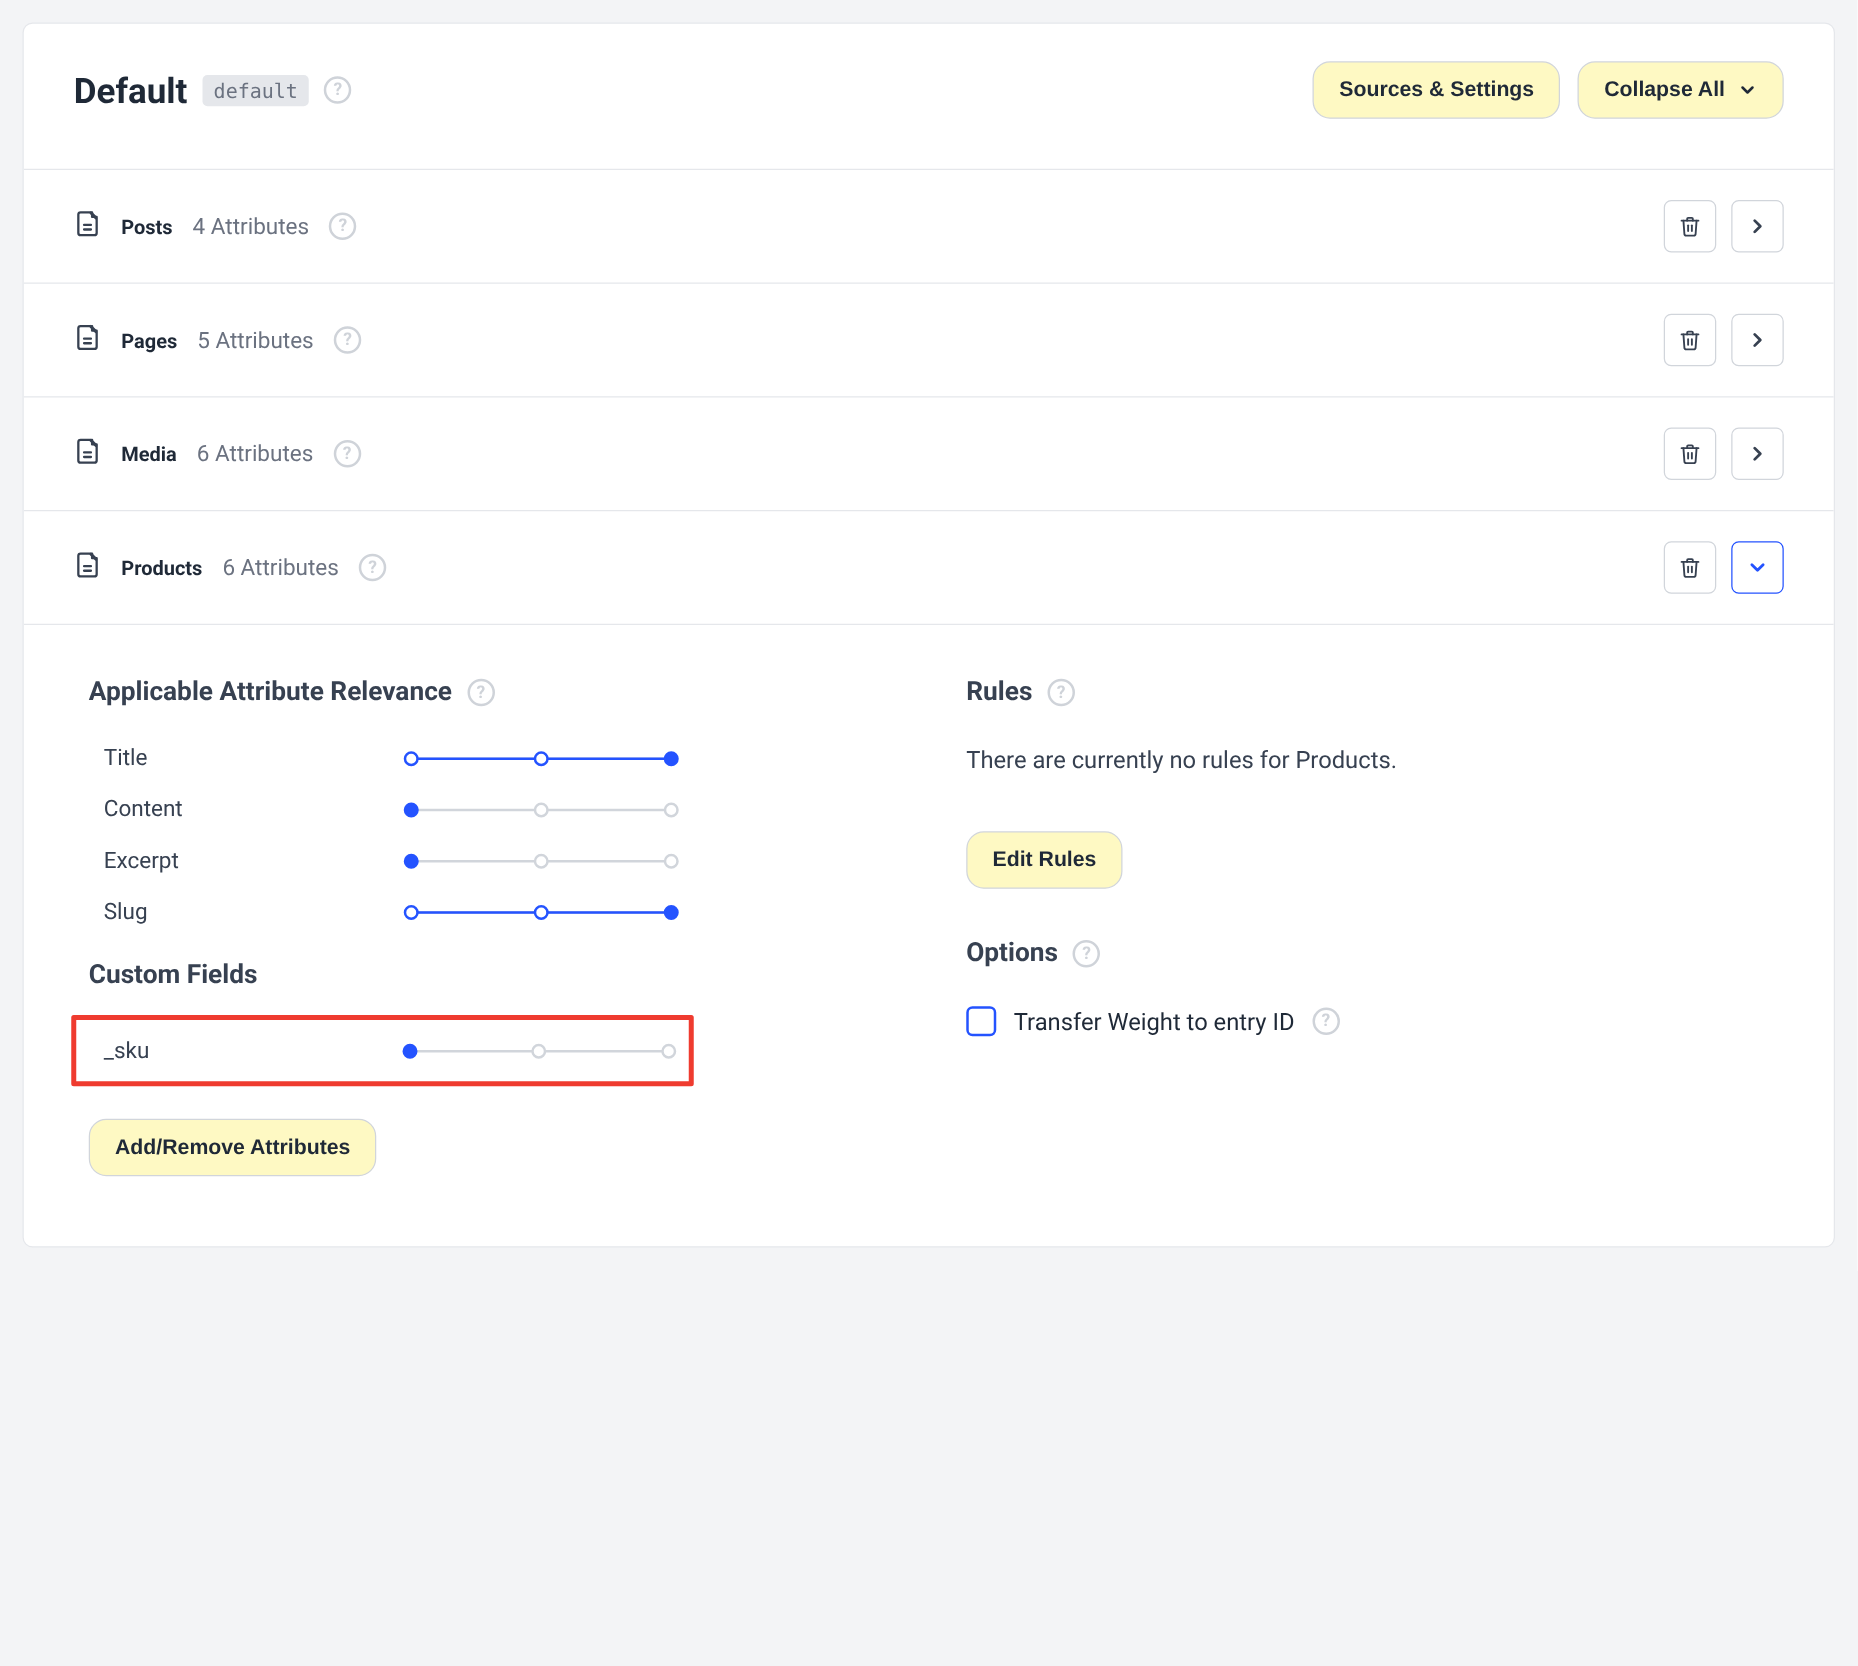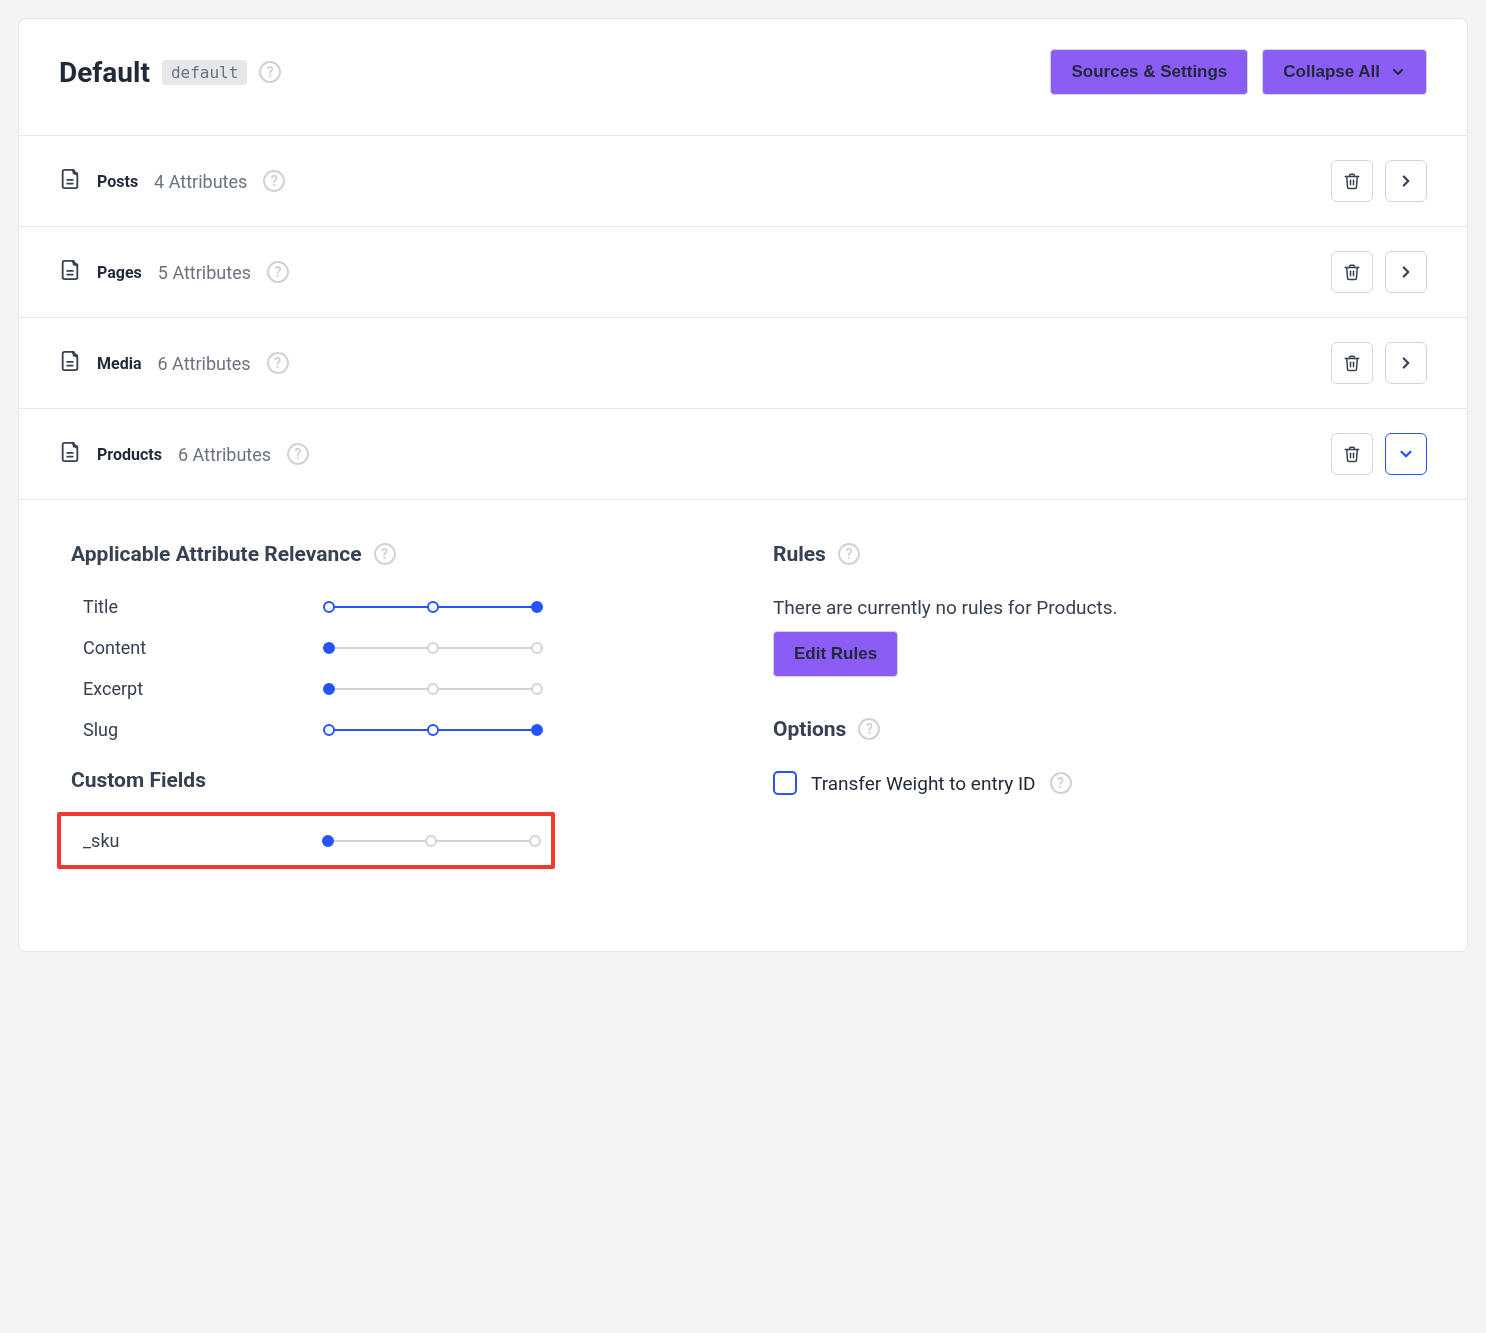--- a/index.html
+++ b/index.html
@@ -35,23 +35,23 @@
     width: 22px; height: 22px;
     border: 2px solid #cfd3d9;
     border-radius: 50%;
     display: inline-flex; align-items: center; justify-content: center;
     color: #cfd3d9;
     font-size: 14px; font-weight: 700;
     cursor: pointer;
   }
   .header-actions { display: flex; gap: 14px; }
   .btn {
-    background: #8b5cf6;
+    background: #fef9c3;
     border: 1px solid #d1d5db;
-    border-radius: 4px;
+    border-radius: 14px;
     padding: 12px 20px;
     font-size: 17px;
     font-weight: 600;
     color: #1f2937;
     cursor: pointer;
     display: inline-flex; align-items: center; gap: 10px;
   }
   .row {
     display: flex;
     align-items: center;
@@ -124,21 +124,21 @@
   .subhead { font-size: 21px; font-weight: 700; color: #374151; margin: 28px 0 20px; }
   .highlight-box {
     border: 4px solid #ef3b2f;
     border-radius: 2px;
     padding: 14px 10px;
     margin-left: -14px;
     margin-bottom: 26px;
     width: 498px;
   }
   .highlight-box .attr-row { margin-bottom: 0; }
-  .desc { font-size: 19px; color: #374151; margin-bottom: 12px; }
+  .desc { font-size: 19px; color: #374151; margin-bottom: 46px; }
   .chk-row { display: flex; align-items: center; gap: 14px; }
   .chk {
     width: 24px; height: 24px;
     border: 2px solid #2453ff;
     border-radius: 5px;
     cursor: pointer;
   }
   .chevron { display: inline-block; }
 </style>
 </head>
@@ -346,20 +346,23 @@
               <div class="slider">
                 <div class="slider-track"></div>
                 <div class="dot pos0 filled"></div>
                 <div class="dot pos1 gray"></div>
                 <div class="dot pos2 gray"></div>
               </div>
             </div>
           </div>
       </div>
 
+      <button class="btn">
+        <span>Add/Remove Attributes</span>
+      </button>
     </div>
 
     <div class="col">
       <div class="section-h">
         <span>Rules</span>
         <span class="help-icon">?</span>
       </div>
       <p class="desc">There are currently no rules for Products.</p>
       <button class="btn" style="margin-bottom:40px">
         <span>Edit Rules</span>

